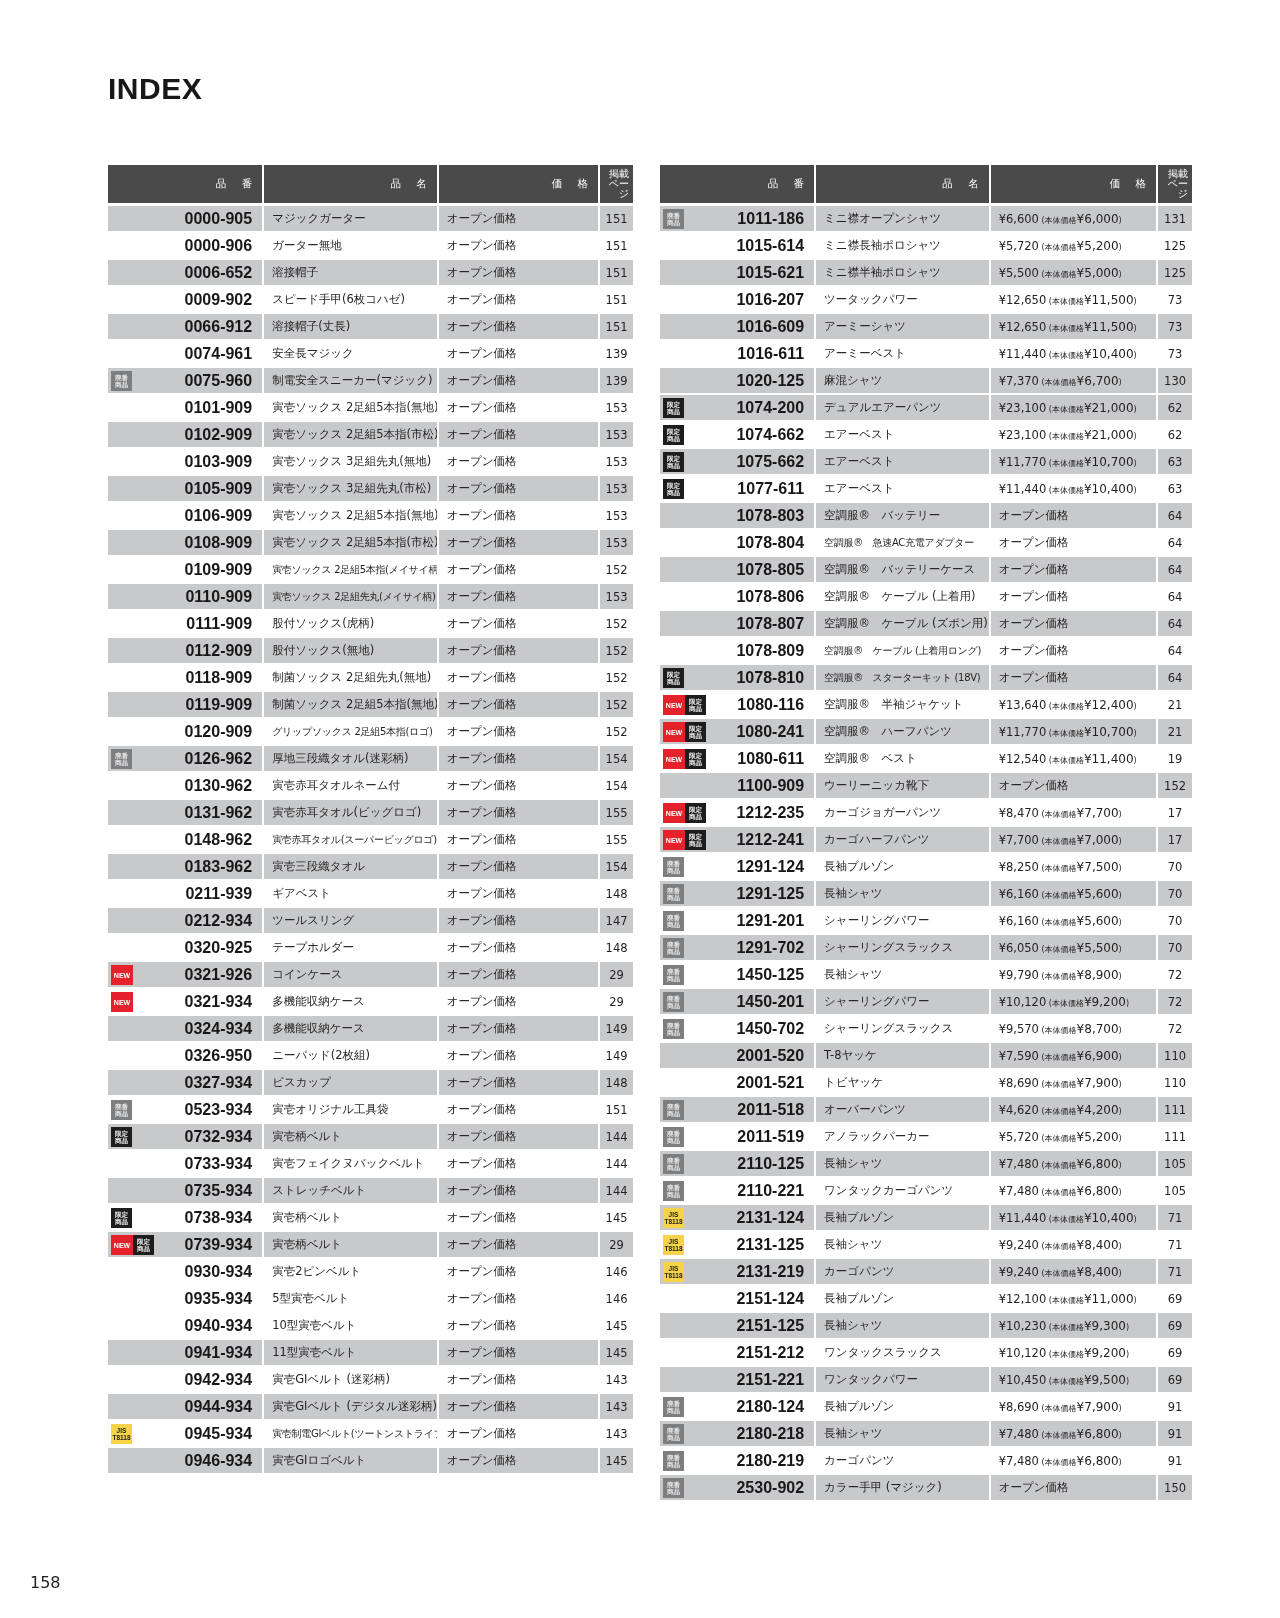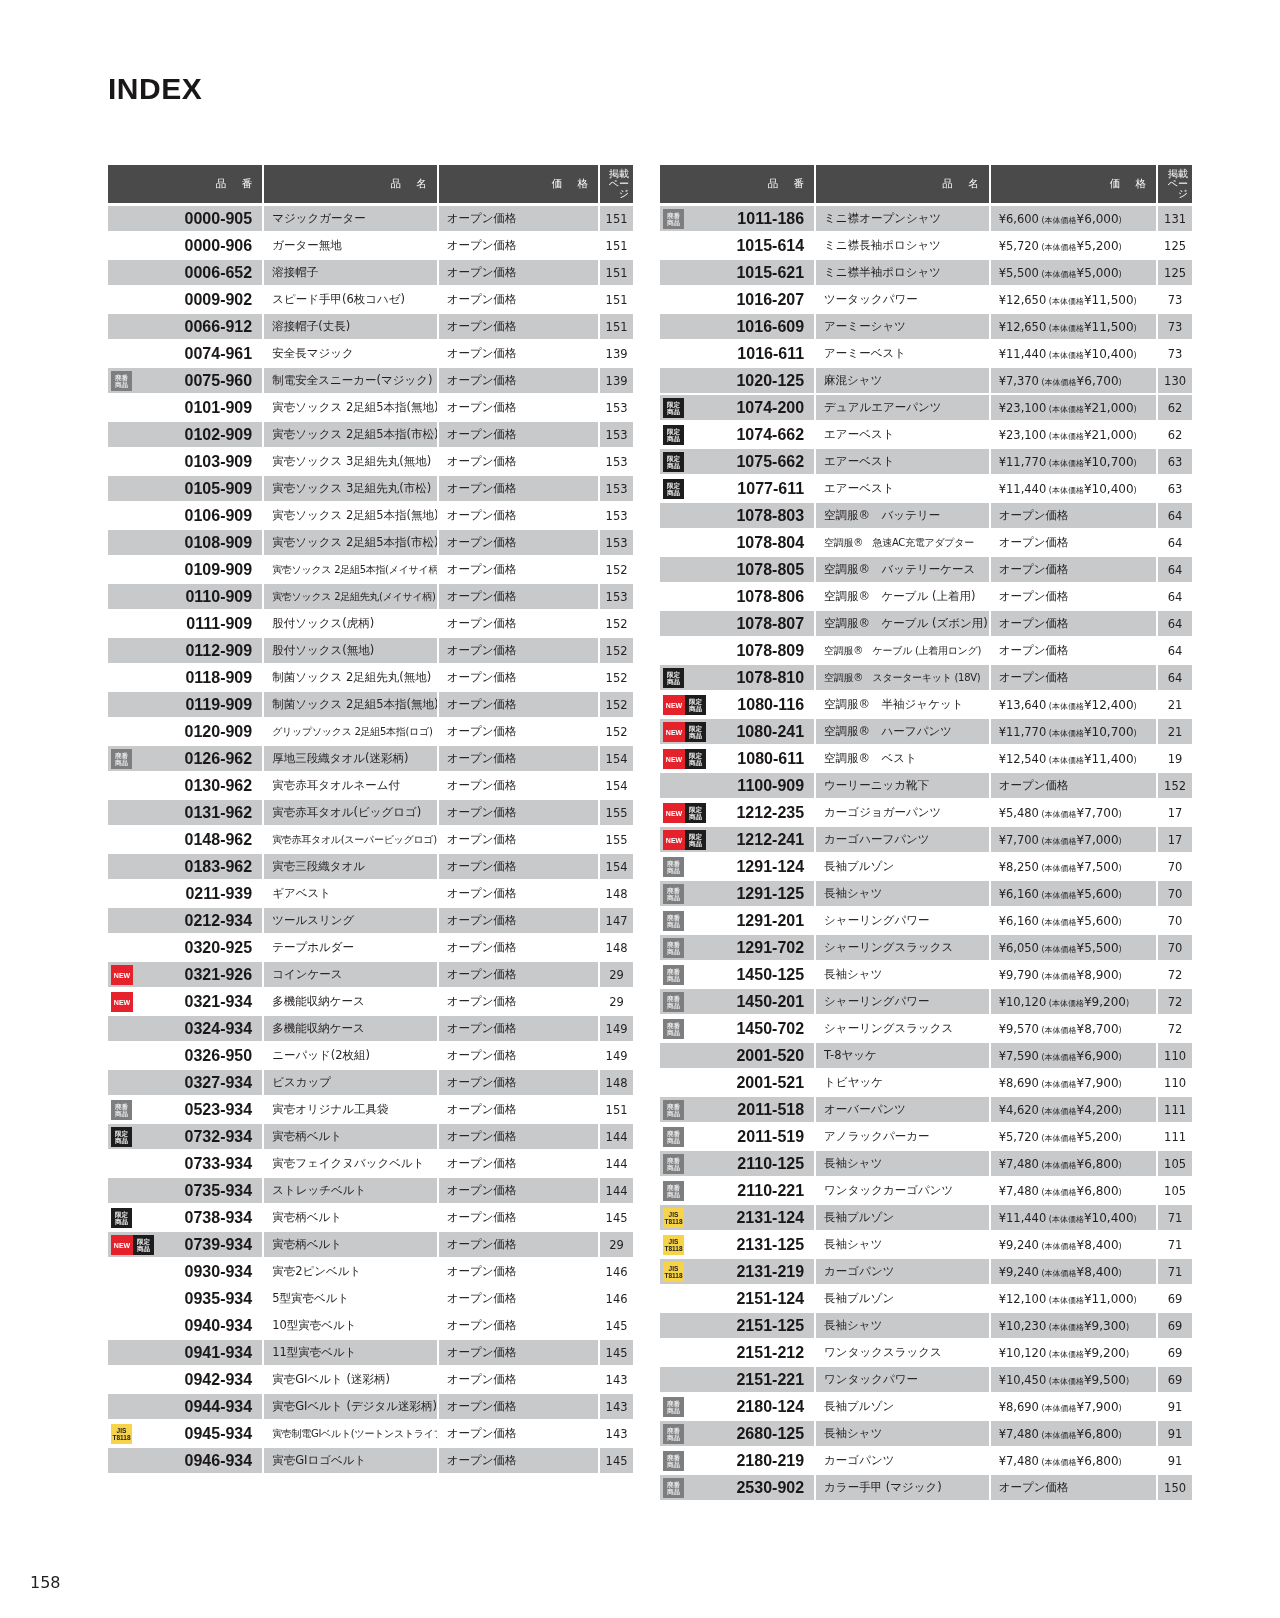--- a/index.html
+++ b/index.html
@@ -529,21 +529,21 @@
         <td class="name-cell">ウーリーニッカ靴下</td>
         <td class="price-cell"><span>オープン価格</span></td>
         <td class="page-cell">152</td>
       </tr>
       <tr class="plain">
         <td class="code-cell"><span class="badges">
             <span class="badge new">NEW</span>
             <span class="badge limited">限定<br>商品</span>
           </span><span>1212-235</span></td>
         <td class="name-cell">カーゴジョガーパンツ</td>
-        <td class="price-cell"><span>¥5,480</span><span class="base"> (本体価格<span class="base-val">¥7,700</span>)</span></td>
+        <td class="price-cell"><span>¥8,470</span><span class="base"> (本体価格<span class="base-val">¥7,700</span>)</span></td>
         <td class="page-cell">17</td>
       </tr>
       <tr class="shaded">
         <td class="code-cell"><span class="badges">
             <span class="badge new">NEW</span>
             <span class="badge limited">限定<br>商品</span>
           </span><span>1212-241</span></td>
         <td class="name-cell">カーゴハーフパンツ</td>
         <td class="price-cell"><span>¥7,700</span><span class="base"> (本体価格<span class="base-val">¥7,000</span>)</span></td>
         <td class="page-cell">17</td>
@@ -700,21 +700,21 @@
         <td class="code-cell"><span class="badges">
             <span class="badge discontinued">廃番<br>商品</span>
           </span><span>2180-124</span></td>
         <td class="name-cell">長袖ブルゾン</td>
         <td class="price-cell"><span>¥8,690</span><span class="base"> (本体価格<span class="base-val">¥7,900</span>)</span></td>
         <td class="page-cell">91</td>
       </tr>
       <tr class="shaded">
         <td class="code-cell"><span class="badges">
             <span class="badge discontinued">廃番<br>商品</span>
-          </span><span>2680-125</span></td>
+          </span><span>2180-218</span></td>
         <td class="name-cell">長袖シャツ</td>
         <td class="price-cell"><span>¥7,480</span><span class="base"> (本体価格<span class="base-val">¥6,800</span>)</span></td>
         <td class="page-cell">91</td>
       </tr>
       <tr class="plain">
         <td class="code-cell"><span class="badges">
             <span class="badge discontinued">廃番<br>商品</span>
           </span><span>2180-219</span></td>
         <td class="name-cell">カーゴパンツ</td>
         <td class="price-cell"><span>¥7,480</span><span class="base"> (本体価格<span class="base-val">¥6,800</span>)</span></td>

